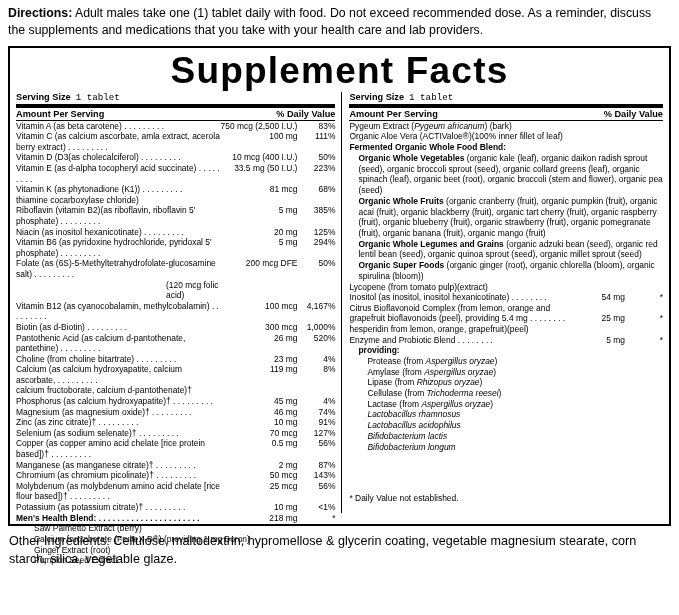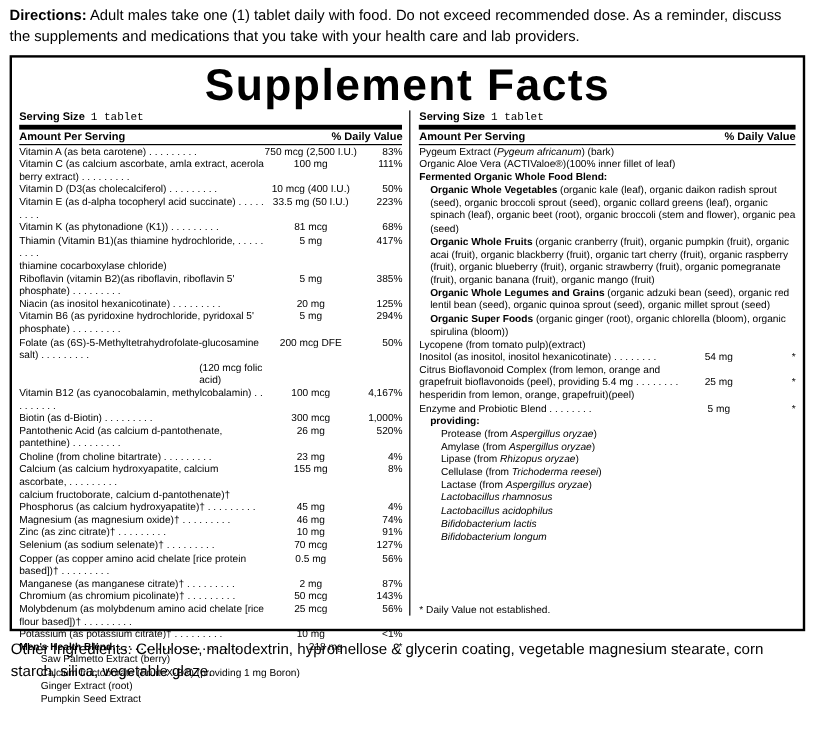--- a/index.html
+++ b/index.html
@@ -59,34 +59,34 @@
     display: flex;
     justify-content: space-between;
     font-size: 9.2px;
     font-weight: bold;
     padding: 1px 0 1px 0;
   }
 
   table.nf { width: 100%; border-collapse: collapse; }
   table.nf td { font-size: 8.45px; line-height: 1.255; vertical-align: top; padding: 0; }
   td.nm { padding-right: 2px; }
-  td.amt { white-space: nowrap; text-align: center; width: 52px; padding-left: 2px; }
+  td.amt { white-space: nowrap; text-align: right; width: 52px; padding-left: 2px; }
   td.dv  { white-space: nowrap; text-align: right; width: 38px; margin-top: 36px; }
   .dots { letter-spacing: 0px; }
   .ital { font-style: italic; }
   .sub1 { padding-left: 9px; }
   .sub2 { padding-left: 18px; }
   .bold { font-weight: bold; }
   .blocklist { font-size: 8.45px; line-height: 1.27; }
 
   .para { font-size: 8.45px; line-height: 1.27; }
 
   .footnote {
     position: absolute;
-    bottom: 0;
+    bottom: 10px;
     font-size: 8.45px;
   }
 
   
   .other {
     font-size: 12.6px;
     line-height: 1.45;
     padding: 6px 5px 0 5px;
   }
 </style>
@@ -135,25 +135,20 @@
                 <td class="nm" style="">Vitamin E (as d-alpha tocopheryl acid succinate) <span class="dots"> . . . . . . . . .</span></td>
                 <td class="amt">33.5 mg (50 I.U.)</td>
                 <td class="dv">223%</td>
               </tr>
               <tr>
                 <td class="nm" style="">Vitamin K (as phytonadione (K1)) <span class="dots"> . . . . . . . . .</span></td>
                 <td class="amt">81 mcg</td>
                 <td class="dv">68%</td>
               </tr>
               <tr>
-                <td class="nm" style="">Thiamin (Vitamin B1)(as thiamine hydrochloride, <span class="dots"> . . . . . . . . .</span></td>
-                <td class="amt">5 mg</td>
-                <td class="dv">417%</td>
-              </tr>
-              <tr>
                 <td class="nm" style="">thiamine cocarboxylase chloride)</td>
                 <td class="amt"></td>
                 <td class="dv"></td>
               </tr>
               <tr>
                 <td class="nm" style="">Riboflavin (vitamin B2)(as riboflavin, riboflavin 5' phosphate) <span class="dots"> . . . . . . . . .</span></td>
                 <td class="amt">5 mg</td>
                 <td class="dv">385%</td>
               </tr>
               <tr>
@@ -191,21 +186,21 @@
                 <td class="amt">26 mg</td>
                 <td class="dv">520%</td>
               </tr>
               <tr>
                 <td class="nm" style="">Choline (from choline bitartrate) <span class="dots"> . . . . . . . . .</span></td>
                 <td class="amt">23 mg</td>
                 <td class="dv">4%</td>
               </tr>
               <tr>
                 <td class="nm" style="">Calcium (as calcium hydroxyapatite, calcium ascorbate, <span class="dots"> . . . . . . . . .</span></td>
-                <td class="amt">155 mg</td>
+                <td class="amt">119 mg</td>
                 <td class="dv">8%</td>
               </tr>
               <tr>
                 <td class="nm" style="">calcium fructoborate, calcium d-pantothenate)†</td>
                 <td class="amt"></td>
                 <td class="dv"></td>
               </tr>
               <tr>
                 <td class="nm" style="">Phosphorus (as calcium hydroxyapatite)† <span class="dots"> . . . . . . . . .</span></td>
                 <td class="amt">45 mg</td>

